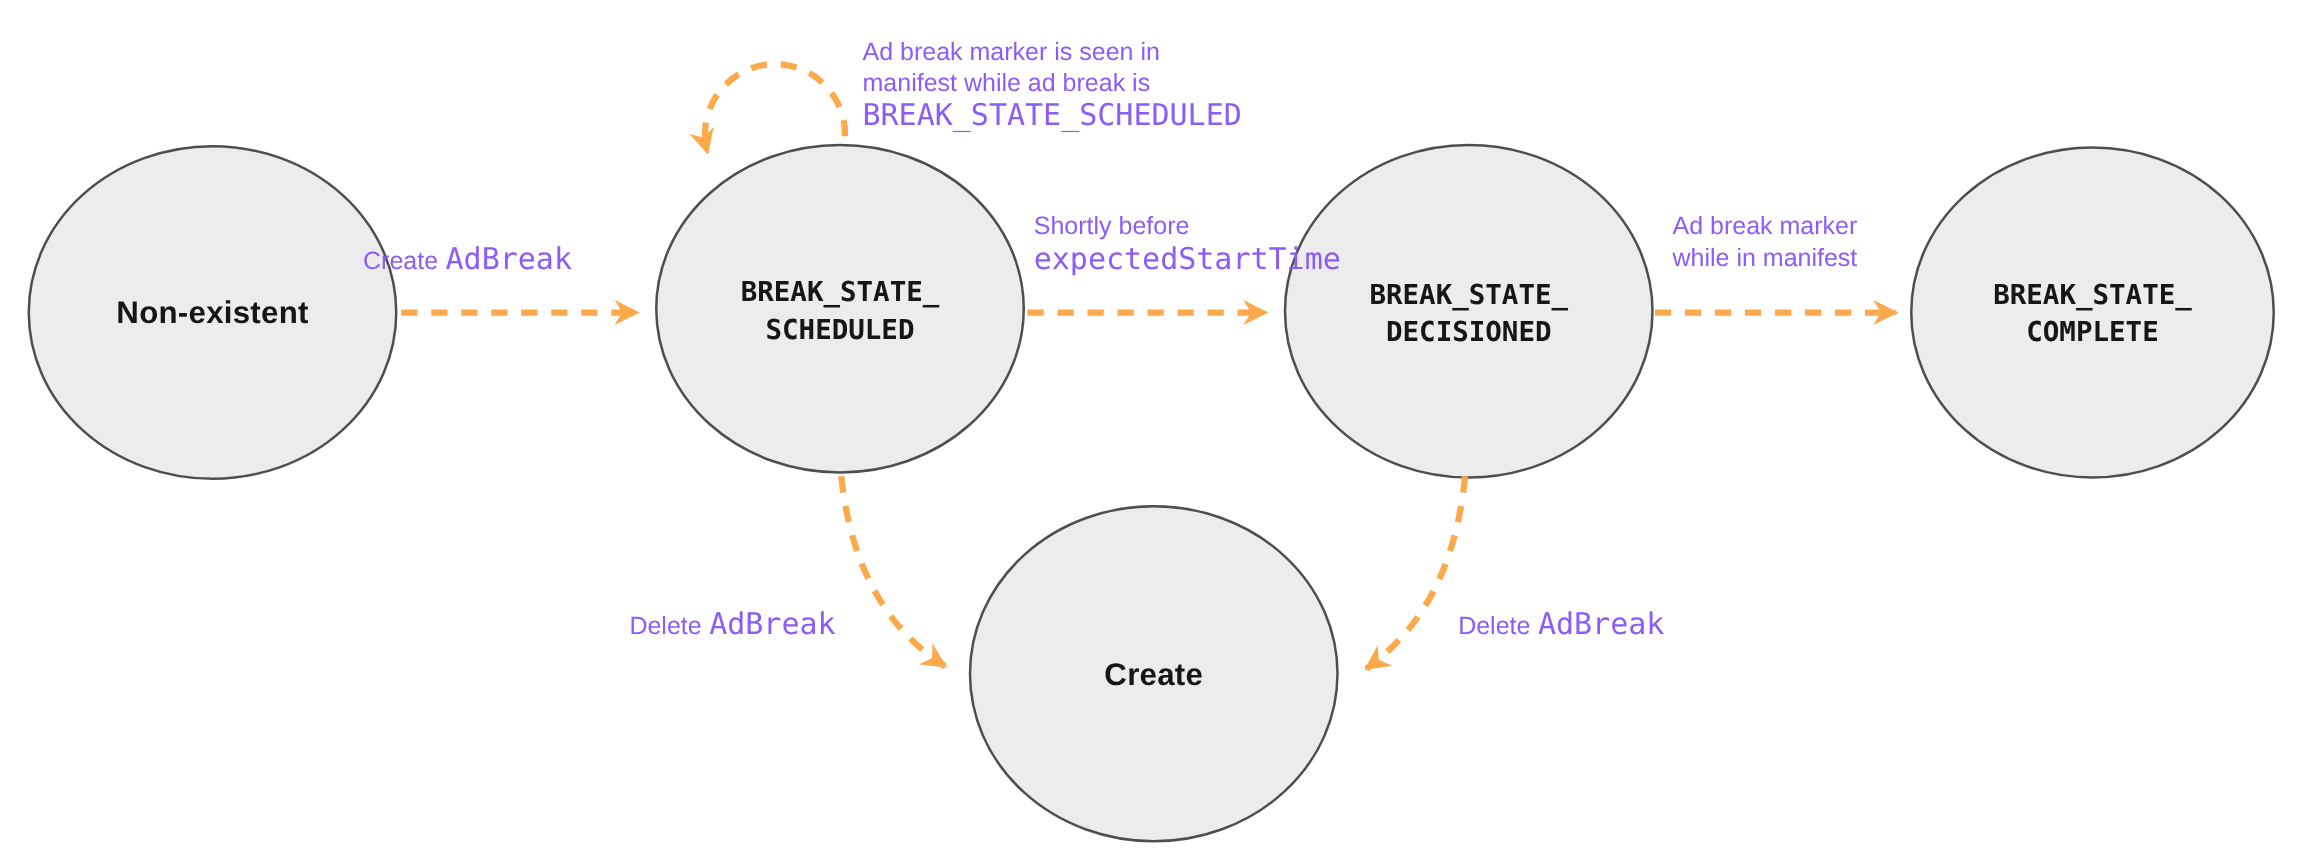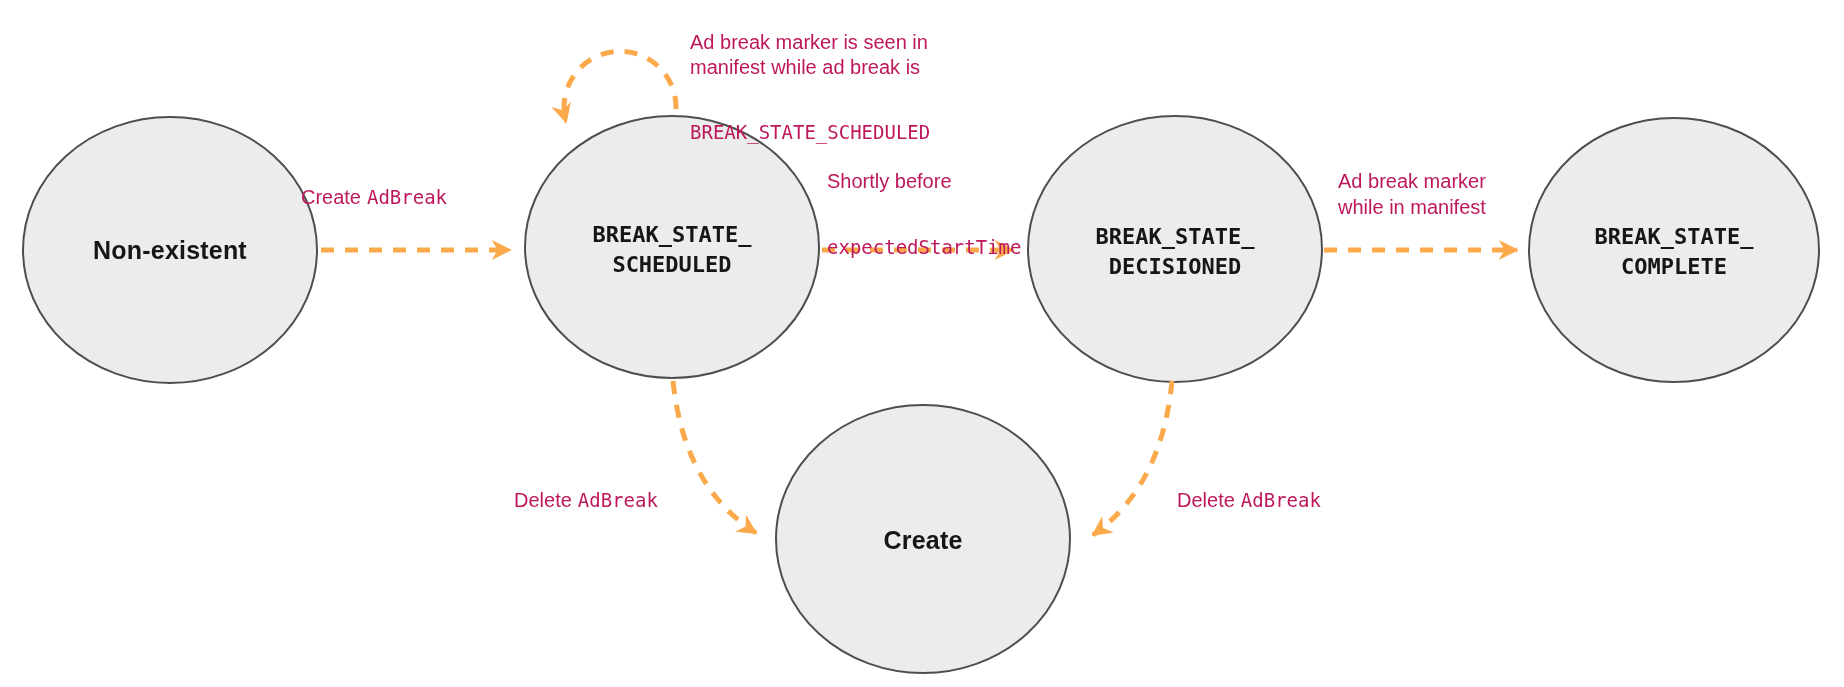--- a/index.html
+++ b/index.html
@@ -10,23 +10,23 @@
   svg{position:absolute;left:0;top:0;}
   .state-ellipse{fill:var(--fill,#ececec);stroke:var(--stroke,#4e4e4e);stroke-width:2;}
   .arrow{fill:none;stroke:var(--arrow,#fba94a);stroke-width:5;stroke-dasharray:13 11;stroke-linejoin:round;}
   .arrowhead{fill:var(--arrow,#fba94a);}
   .label{position:absolute;white-space:nowrap;}
   .state-label{
     transform:translate(-50%,-50%);text-align:center;font-weight:bold;
     font-size:25px;line-height:30px;color:#161616;letter-spacing:.2px;
   }
   .state-label.code{font-family:"DejaVu Sans Mono",monospace;font-size:22px;line-height:30px;letter-spacing:0;}
-  .edge-label{font-size:20px;line-height:26px;color:#be185d;}
+  .edge-label{font-size:20px;line-height:26px;color:#8b5cf6;}
   .edge-label.centered{transform:translate(-50%,-50%);text-align:center;}
-  .mono{font-family:"DejaVu Sans Mono",monospace;font-size:19px;margin-top:40px;}
+  .mono{font-family:"DejaVu Sans Mono",monospace;font-size:24px;}
   .mono.inline{margin-left:6px;}
   .loop-label{line-height:25px;}
 </style>
 </head>
 <body>
 
 <div class="canvas">
 
   <svg width="1844" height="687" viewBox="0 0 1844 687">
     <defs>
@@ -65,21 +65,21 @@
 
   <div class="label state-label code" style="left:1674px;top:252px;">
     <div>BREAK_STATE_</div>
     <div>COMPLETE</div>
   </div>
 
   <div class="label state-label" style="left:923px;top:540px;">
     <div>Create</div>
   </div>
 
-  <div class="label edge-label centered" style="left:374px;top:197px;">
+  <div class="label edge-label centered" style="left:374px;top:208px;">
     <span>Create</span><span class="mono inline">AdBreak</span>
   </div>
 
   <div class="label edge-label loop-label" style="left:690px;top:30px;">
     <div>Ad break marker is seen in</div>
     <div>manifest while ad break is</div>
     <div class="mono">BREAK_STATE_SCHEDULED</div>
   </div>
 
   <div class="label edge-label" style="left:827px;top:168px;">

